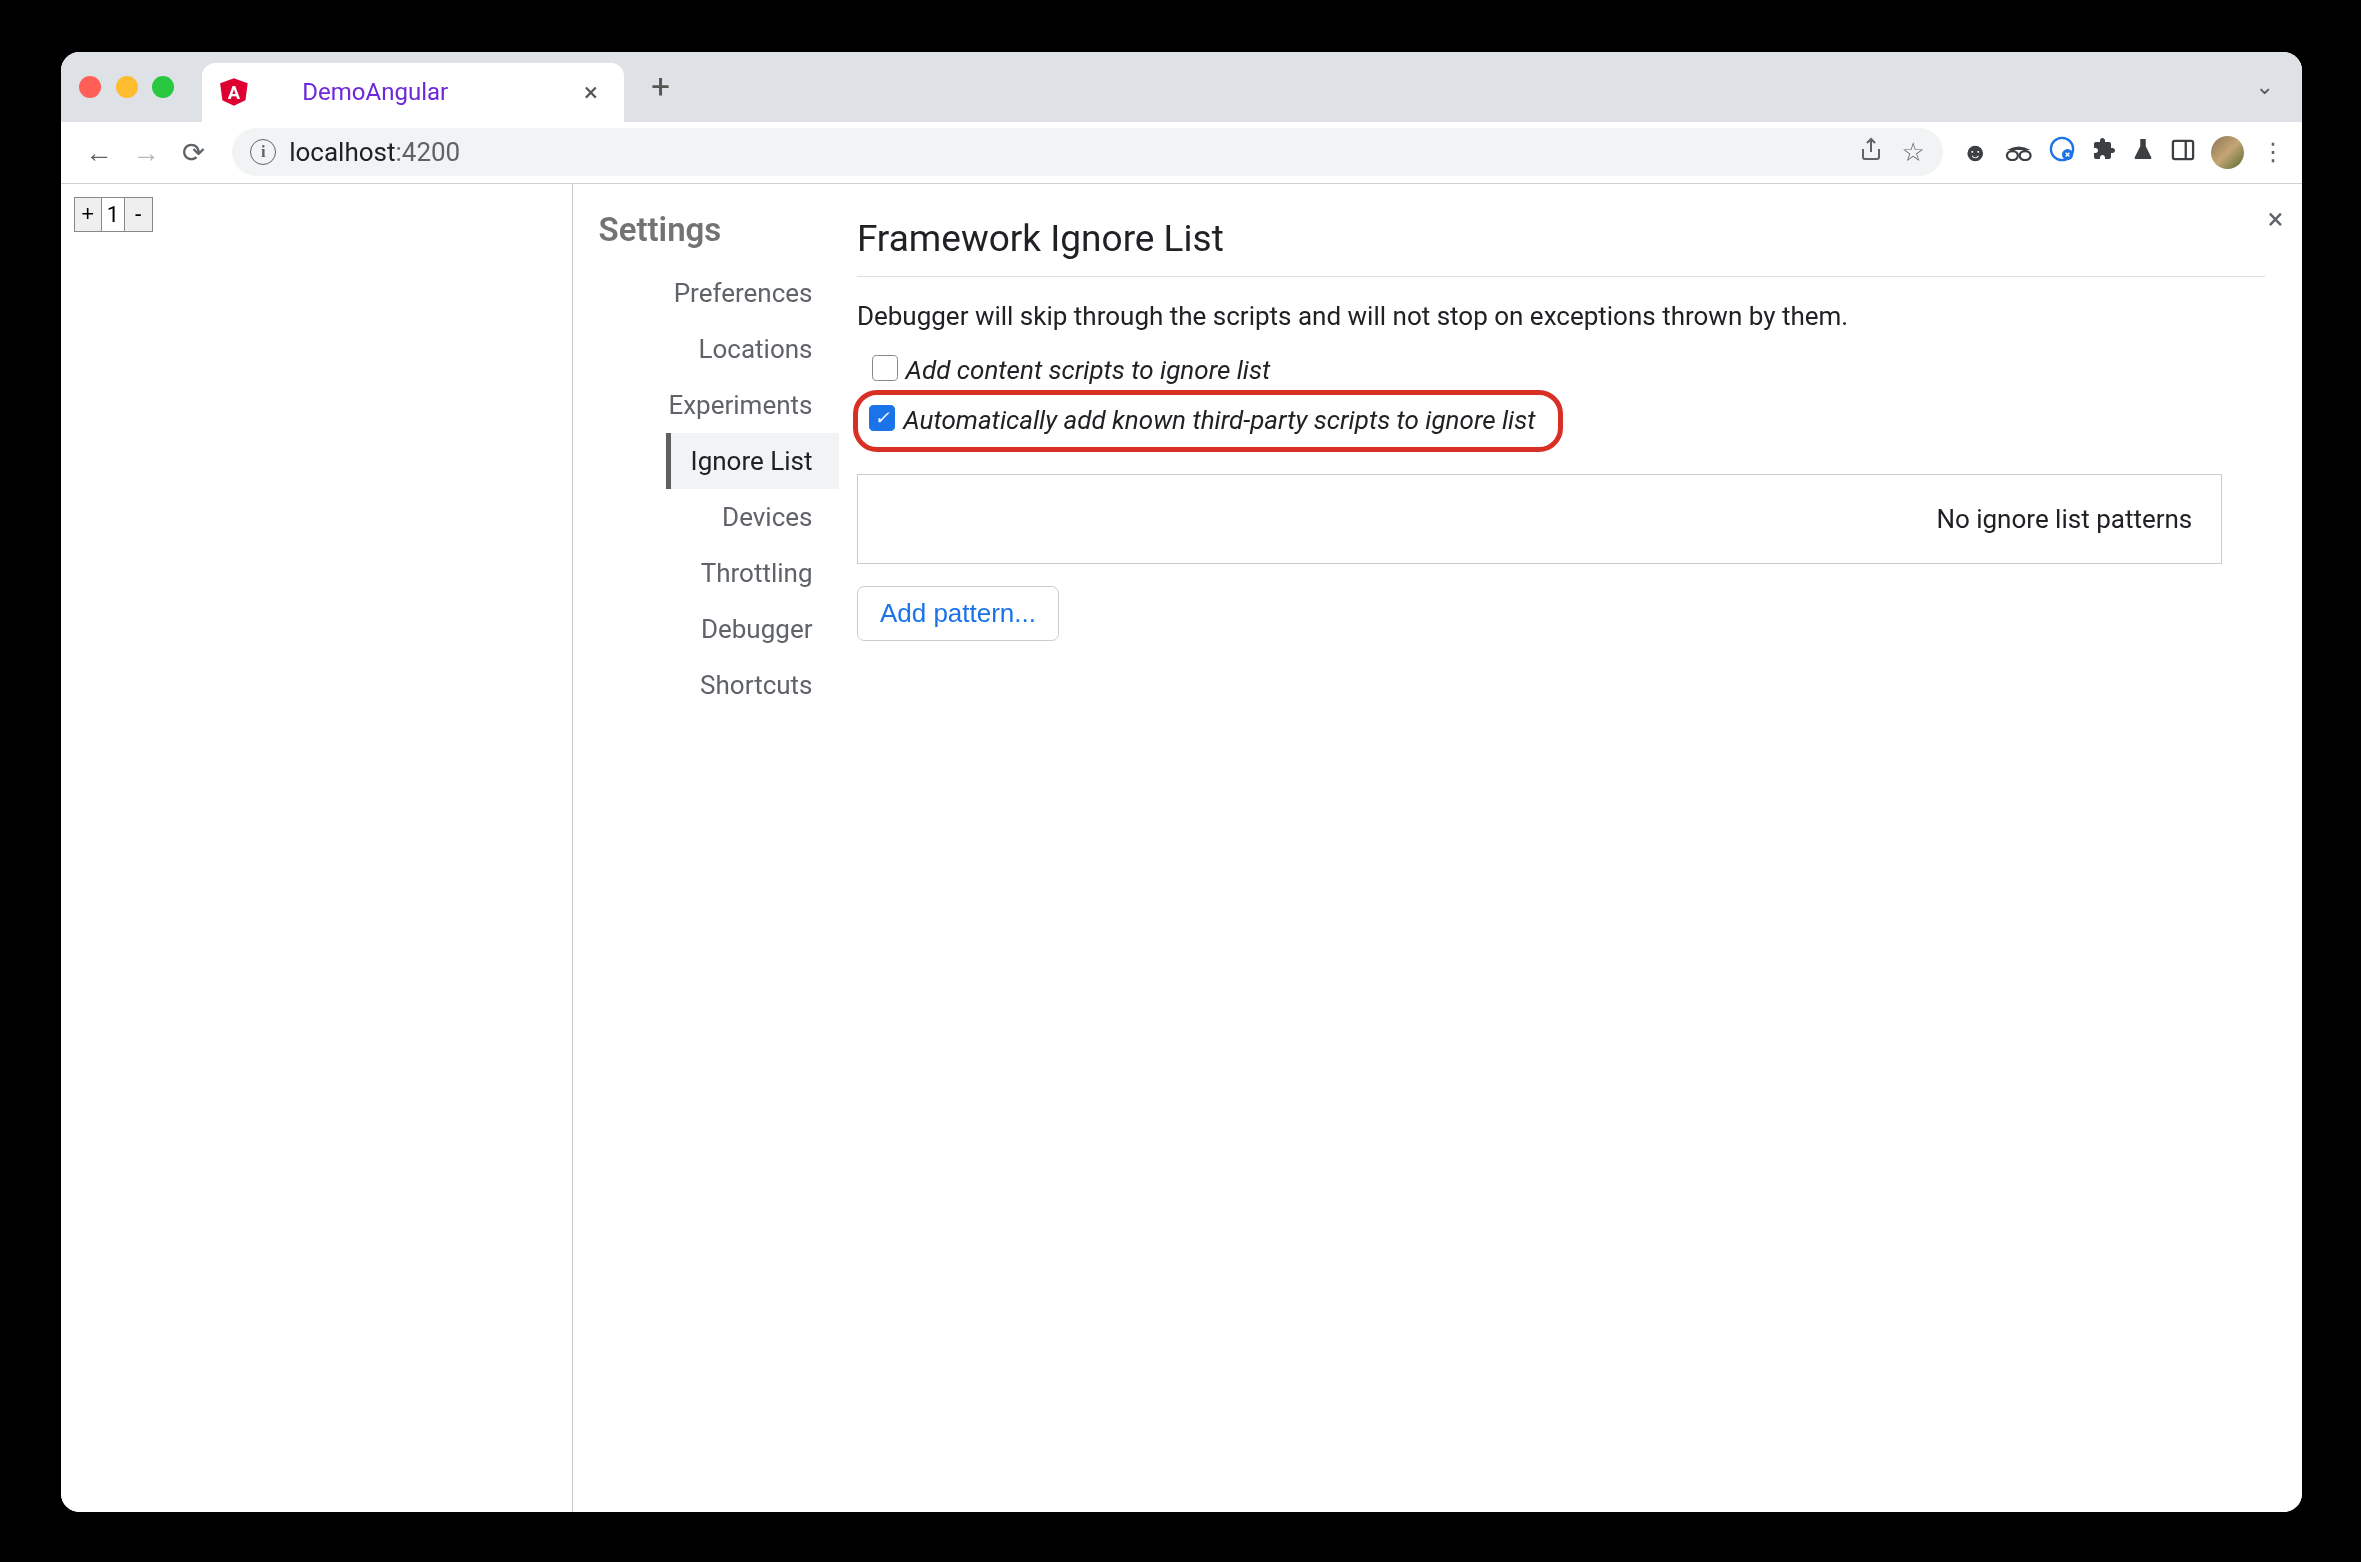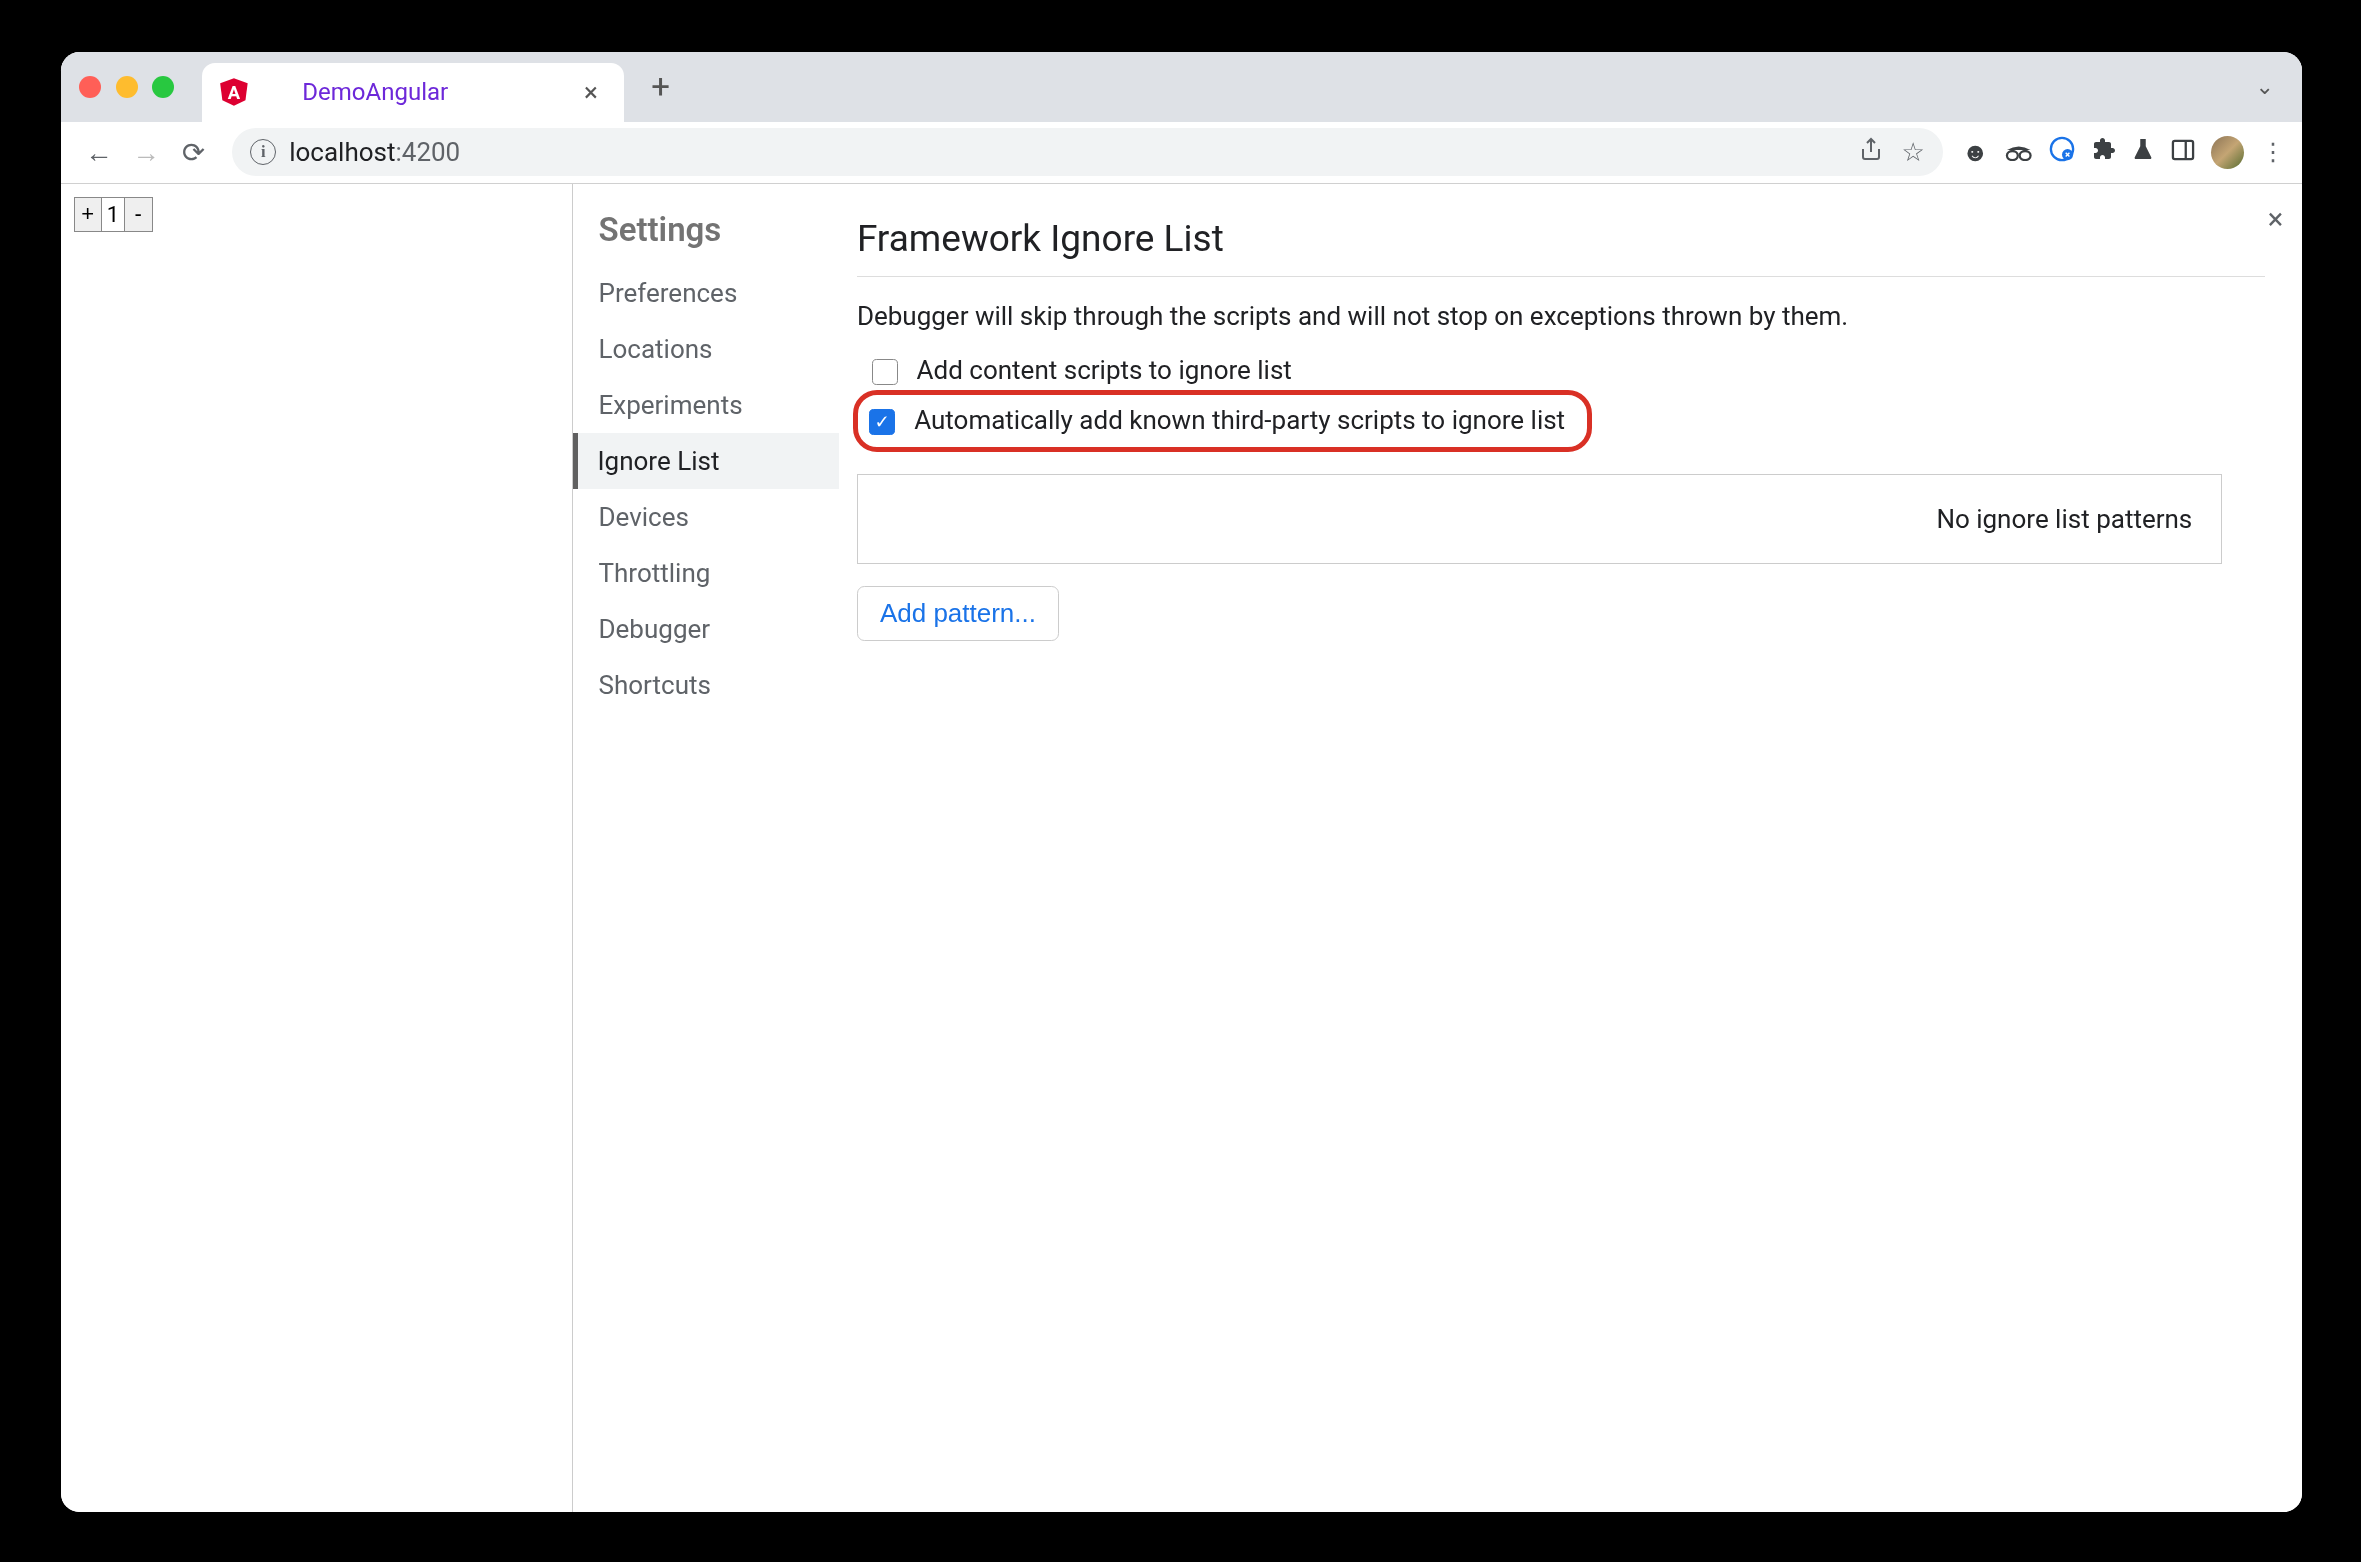--- a/index.html
+++ b/index.html
@@ -139,21 +139,21 @@
 .settings-sidebar {
   width: 266px;
   padding-top: 26px;
 }
 .settings-title {
   font-size: 33px;
   font-weight: 600;
   color: #737373;
   padding: 0 26px 16.5px 26px;
 }
-.settings-nav { display: flex; flex-direction: column; }
+.settings-nav { display: flex; flex-direction: column; align-items: flex-end; }
 .settings-item {
   padding: 13px 26px;
   font-size: 26px;
   color: #5f6368;
   cursor: pointer;
 }
 .settings-item.active {
   background: #f1f3f4;
   color: #202124;
   border-left: 5.5px solid #606060;
@@ -172,25 +172,26 @@
   border-bottom: 0.9px solid #ddd;
   margin-bottom: 24px;
 }
 .description {
   font-size: 26px;
   color: #202124;
   margin-bottom: 18.4px;
 }
 .checkbox-row {
   display: flex;
-  align-items: flex-end;
-  gap: 19px;
+  align-items: flex-start;
+  gap: 8px;
   padding: 5.5px 3.7px;
   font-size: 26px;
   color: #202124;
+  font-style: italic;
 }
 .checkbox {
   width: 26px; height: 26px;
   border: 1.8px solid #888;
   border-radius: 4.6px;
   display: flex; align-items: center; justify-content: center;
   flex-shrink: 0;
 }
 .checkbox.checked {
   background: #1a73e8;

